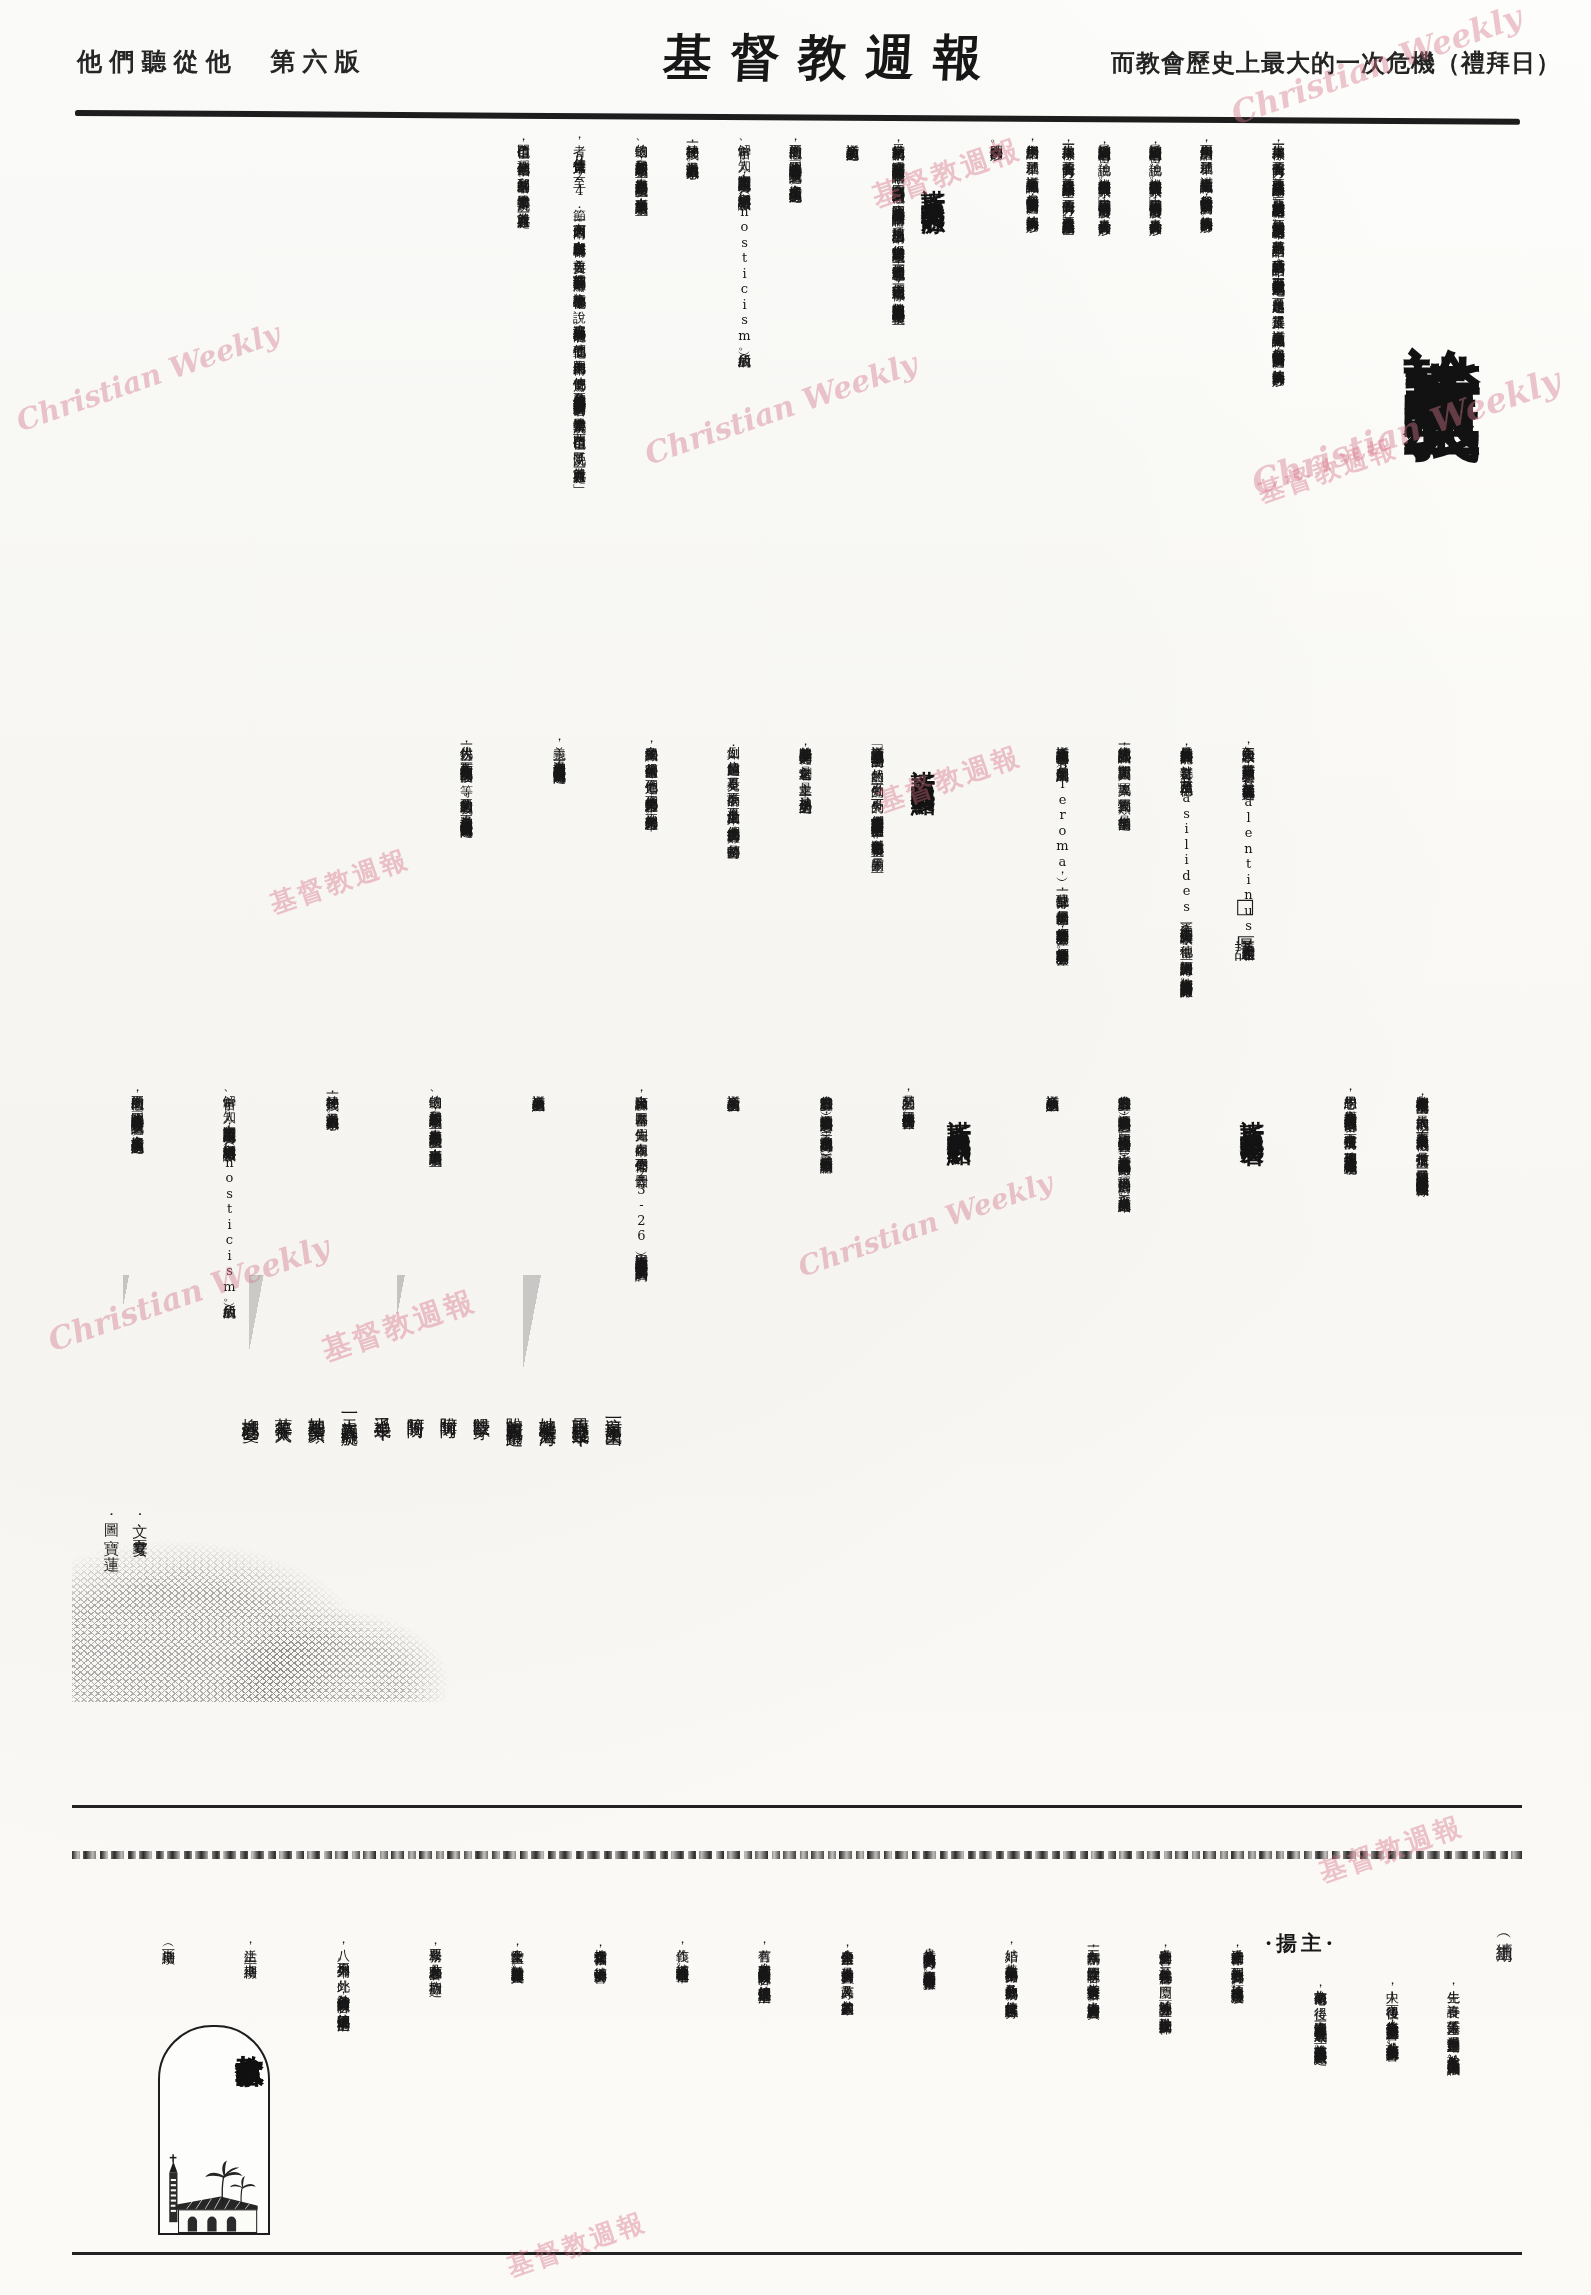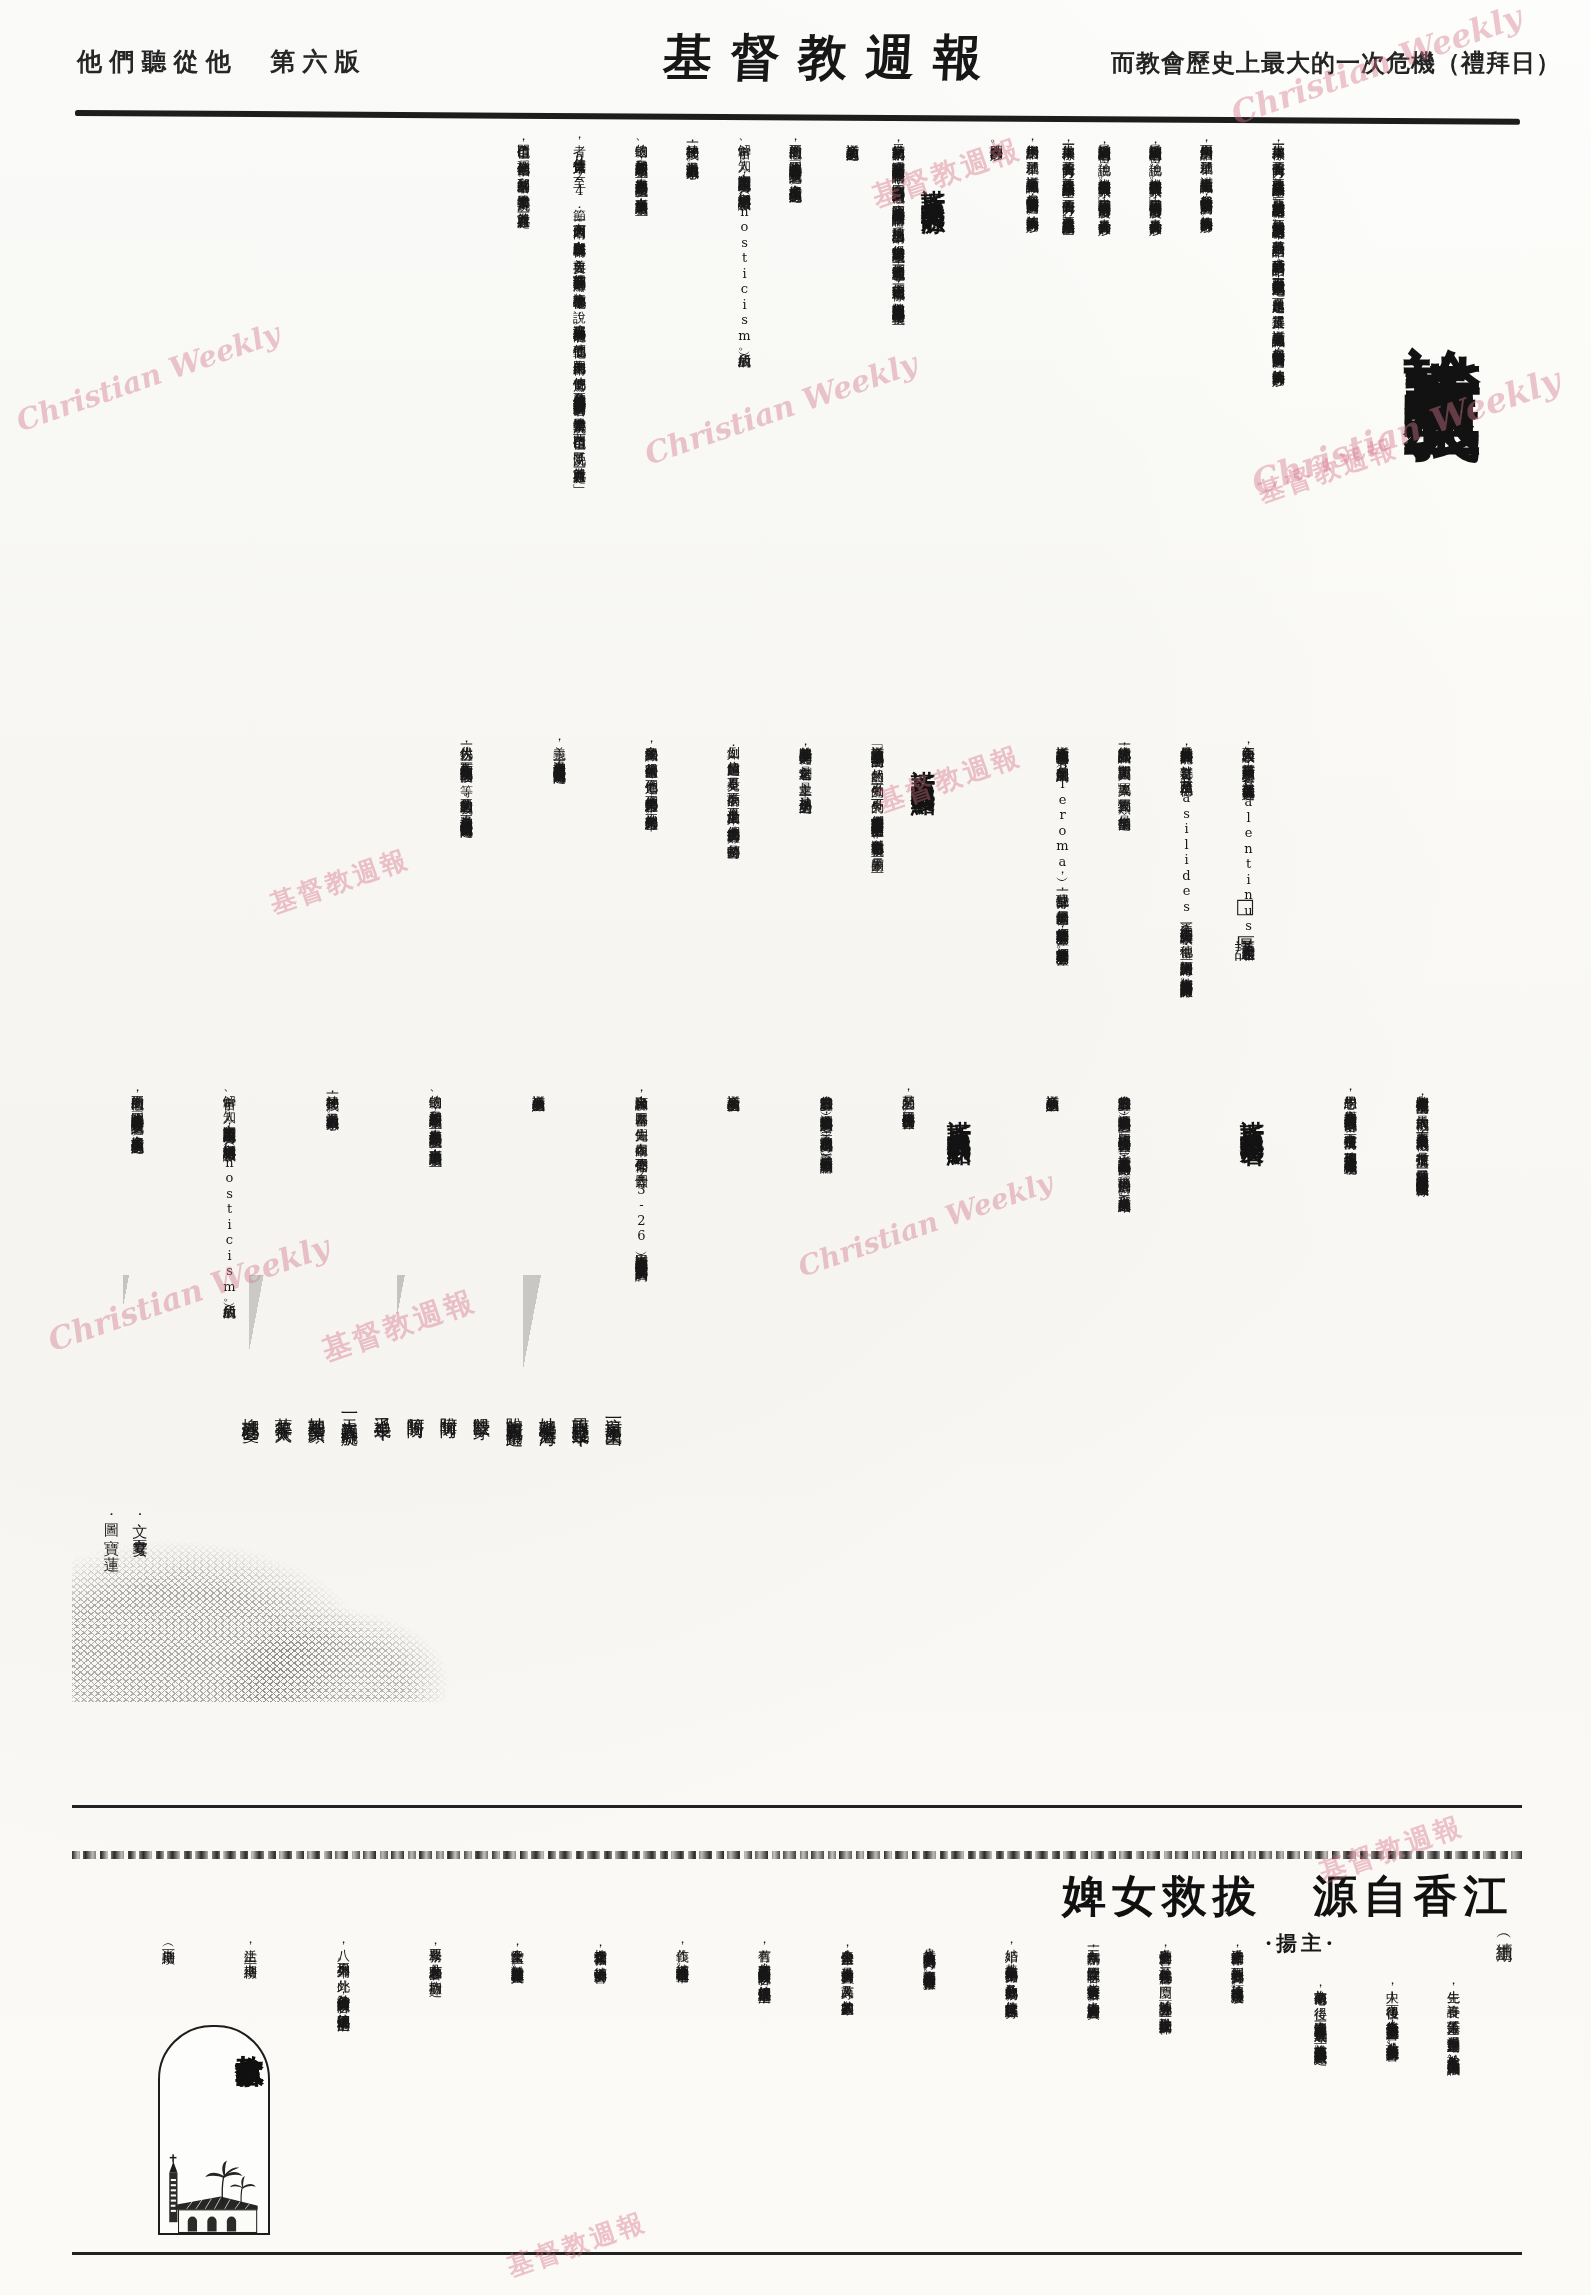--- a/index.html
+++ b/index.html
@@ -268,21 +268,20 @@
       <div class="vt">文．夏安穹</div>
       <div class="vt" style="margin-right:12.3px;">圖．寶　蓮</div>
     </div>
   </div>
 
   <div class="orn-rule" style="left:72px;top:1851px;width:1450px;"></div>
   <div class="hrule" style="left:72px;top:1805px;width:1450px;height:2.6px;"></div>
   <div class="hrule" style="left:72px;top:2252px;width:1450px;height:3.1px;"></div>
 
   <div class="art2">
-    <div class="art2-head">婢女救拔　源自香江</div>
     <div class="art2-by">·揚主·</div>
     <div class="art2-cont vt">（續上期）</div>
 
     <div class="body-col vt" style="right:62px;top:170px;height:278px;">先生，許春長、伍廷芳等人士，倡導反對蓄婢運動，於一八七八年首先由於孫中山先生等人倡議。</div>
     <div class="body-col vt" style="right:123px;top:170px;height:278px;">中人，而後得後，先後在倫敦及香港成立反對蓄婢會，於一八七八年在倫敦組成反對蓄婢會。</div>
     <div class="body-col vt" style="right:195px;top:170px;height:278px;">為教南他老而，得後，中國婢女會於一九二〇年代在香港正式成立，成為華南地區最早的婢女救援組織之一。</div>
 
     <div class="body-col vt" style="right:278px;top:129px;height:319px;">香港婢女會的工作，得到各地教會的支持，使這項社會事業得以持續發展。</div>
     <div class="body-col vt" style="right:350px;top:129px;height:319px;">在香港的婢女會，於一九三〇年代先後在香港、廈門、汕頭等地設立分會，推動救拔婢女的工作。</div>
     <div class="body-col vt" style="right:422px;top:129px;height:319px;">一九三六年創辦，廈門婢女收容院，當年曾收容婢女數十名，由香港婢女會資助經費。</div>

